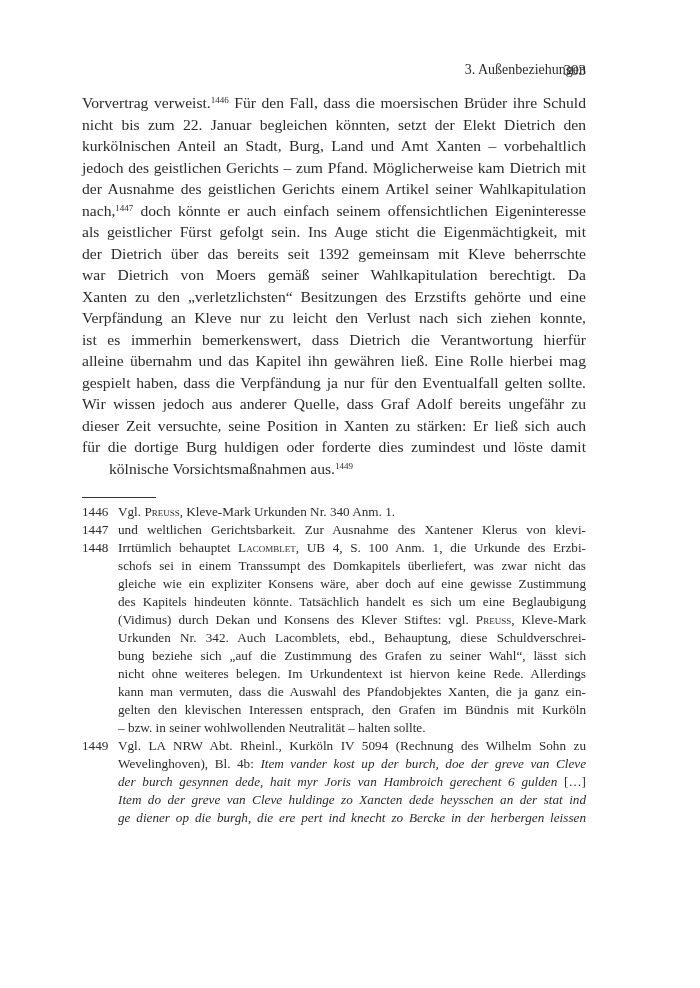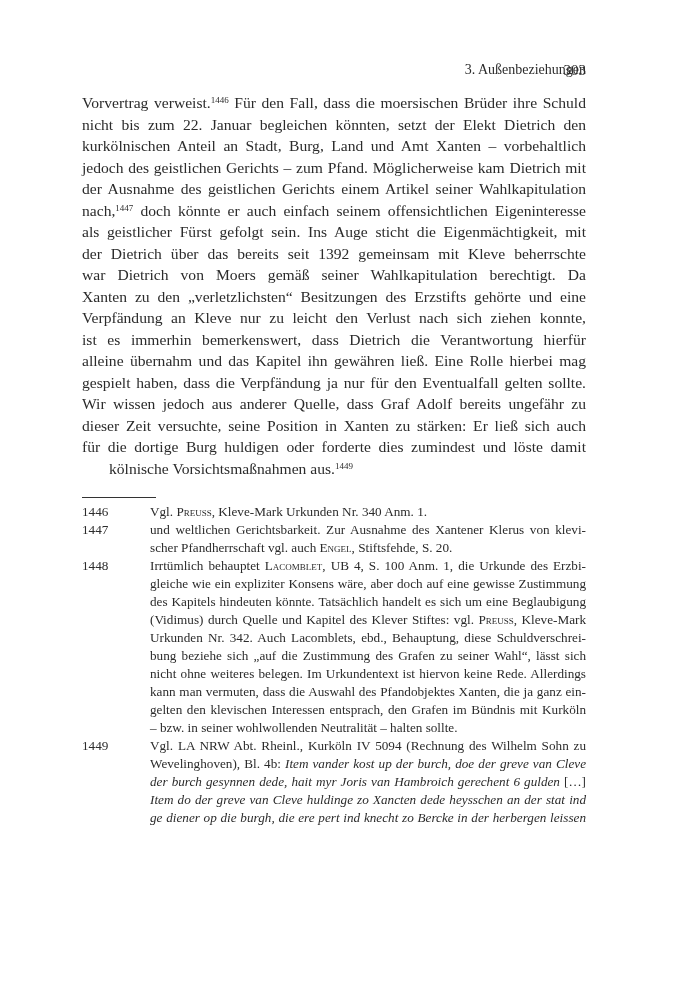--- a/index.html
+++ b/index.html
@@ -22,21 +22,21 @@
   .main-text .line { display: block; text-align: justify; text-align-last: justify; white-space: nowrap; overflow: visible; }
   .main-text .line.last { text-align-last: left; margin-left: 27px; }
   sup { font-size: 9px; vertical-align: 5px; line-height: 0; }
   .rule { position: absolute; top: 497px; left: 0; width: 74px; border-top: 1px solid #333; }
   .footnotes {
     position: absolute; top: 503px; left: 0; width: 504px;
     font-size: 13.2px; line-height: 18px;
   }
   .fn { position: relative; padding-left: 36px; margin: 0; }
   .fn .num { position: absolute; left: 0; top: 0; }
-  .fn .fline { display: block; text-align: justify; text-align-last: justify; white-space: nowrap; margin-left: 32px; }
+  .fn .fline { display: block; text-align: justify; text-align-last: justify; white-space: nowrap; }
   .fn .fline.last { text-align-last: left; }
   .sc { font-variant: small-caps; }
   i { font-style: italic; }
 </style>
 </head>
 <body>
 
 <div class="page">
   <div class="running-head">
     <span class="title">3. Außenbeziehungen</span>
@@ -67,28 +67,28 @@
   <div class="rule"></div>
 
   <div class="footnotes" id="footnotes">
       <div class="fn">
         <span class="num">1446</span>
         <span class="fline last"><span>Vgl. </span><span class="sc">Preuss</span><span>, Kleve-Mark Urkunden Nr. 340 Anm. 1.</span></span>
       </div>
       <div class="fn">
         <span class="num">1447</span>
         <span class="fline"><span>und weltlichen Gerichtsbarkeit. Zur Ausnahme des Xantener Klerus von klevi-</span></span>
-        <span class="fline last"><span>scher Pfandherrschaft vgl. auch </span><span class="sc">Engel</span><span>, Stiftsfehde, S. 20.</span></span>
       </div>
       <div class="fn">
         <span class="num">1448</span>
         <span class="fline"><span>Irrtümlich behauptet </span><span class="sc">Lacomblet</span><span>, UB 4, S. 100 Anm. 1, die Urkunde des Erzbi-</span></span>
+        <span class="fline"><span>schofs sei in einem Transsumpt des Domkapitels überliefert, was zwar nicht das</span></span>
         <span class="fline"><span>gleiche wie ein expliziter Konsens wäre, aber doch auf eine gewisse Zustimmung</span></span>
         <span class="fline"><span>des Kapitels hindeuten könnte. Tatsächlich handelt es sich um eine Beglaubigung</span></span>
-        <span class="fline"><span>(Vidimus) durch Quelle und Kapitel des Klever Stiftes: vgl. </span><span class="sc">Preuss</span><span>, Kleve-Mark</span></span>
+        <span class="fline"><span>(Vidimus) durch Dekan und Konsens des Klever Stiftes: vgl. </span><span class="sc">Preuss</span><span>, Kleve-Mark</span></span>
         <span class="fline"><span>Urkunden Nr. 342. Auch Lacomblets, ebd., Behauptung, diese Schuldverschrei-</span></span>
         <span class="fline"><span>bung beziehe sich „auf die Zustimmung des Grafen zu seiner Wahl“, lässt sich</span></span>
         <span class="fline"><span>nicht ohne weiteres belegen. Im Urkundentext ist hiervon keine Rede. Allerdings</span></span>
         <span class="fline"><span>kann man vermuten, dass die Auswahl des Pfandobjektes Xanten, die ja ganz ein-</span></span>
         <span class="fline"><span>gelten den klevischen Interessen entsprach, den Grafen im Bündnis mit Kurköln</span></span>
         <span class="fline last"><span>– bzw. in seiner wohlwollenden Neutralität – halten sollte.</span></span>
       </div>
       <div class="fn">
         <span class="num">1449</span>
         <span class="fline"><span>Vgl. LA NRW Abt. Rheinl., Kurköln IV 5094 (Rechnung des Wilhelm Sohn zu</span></span>

